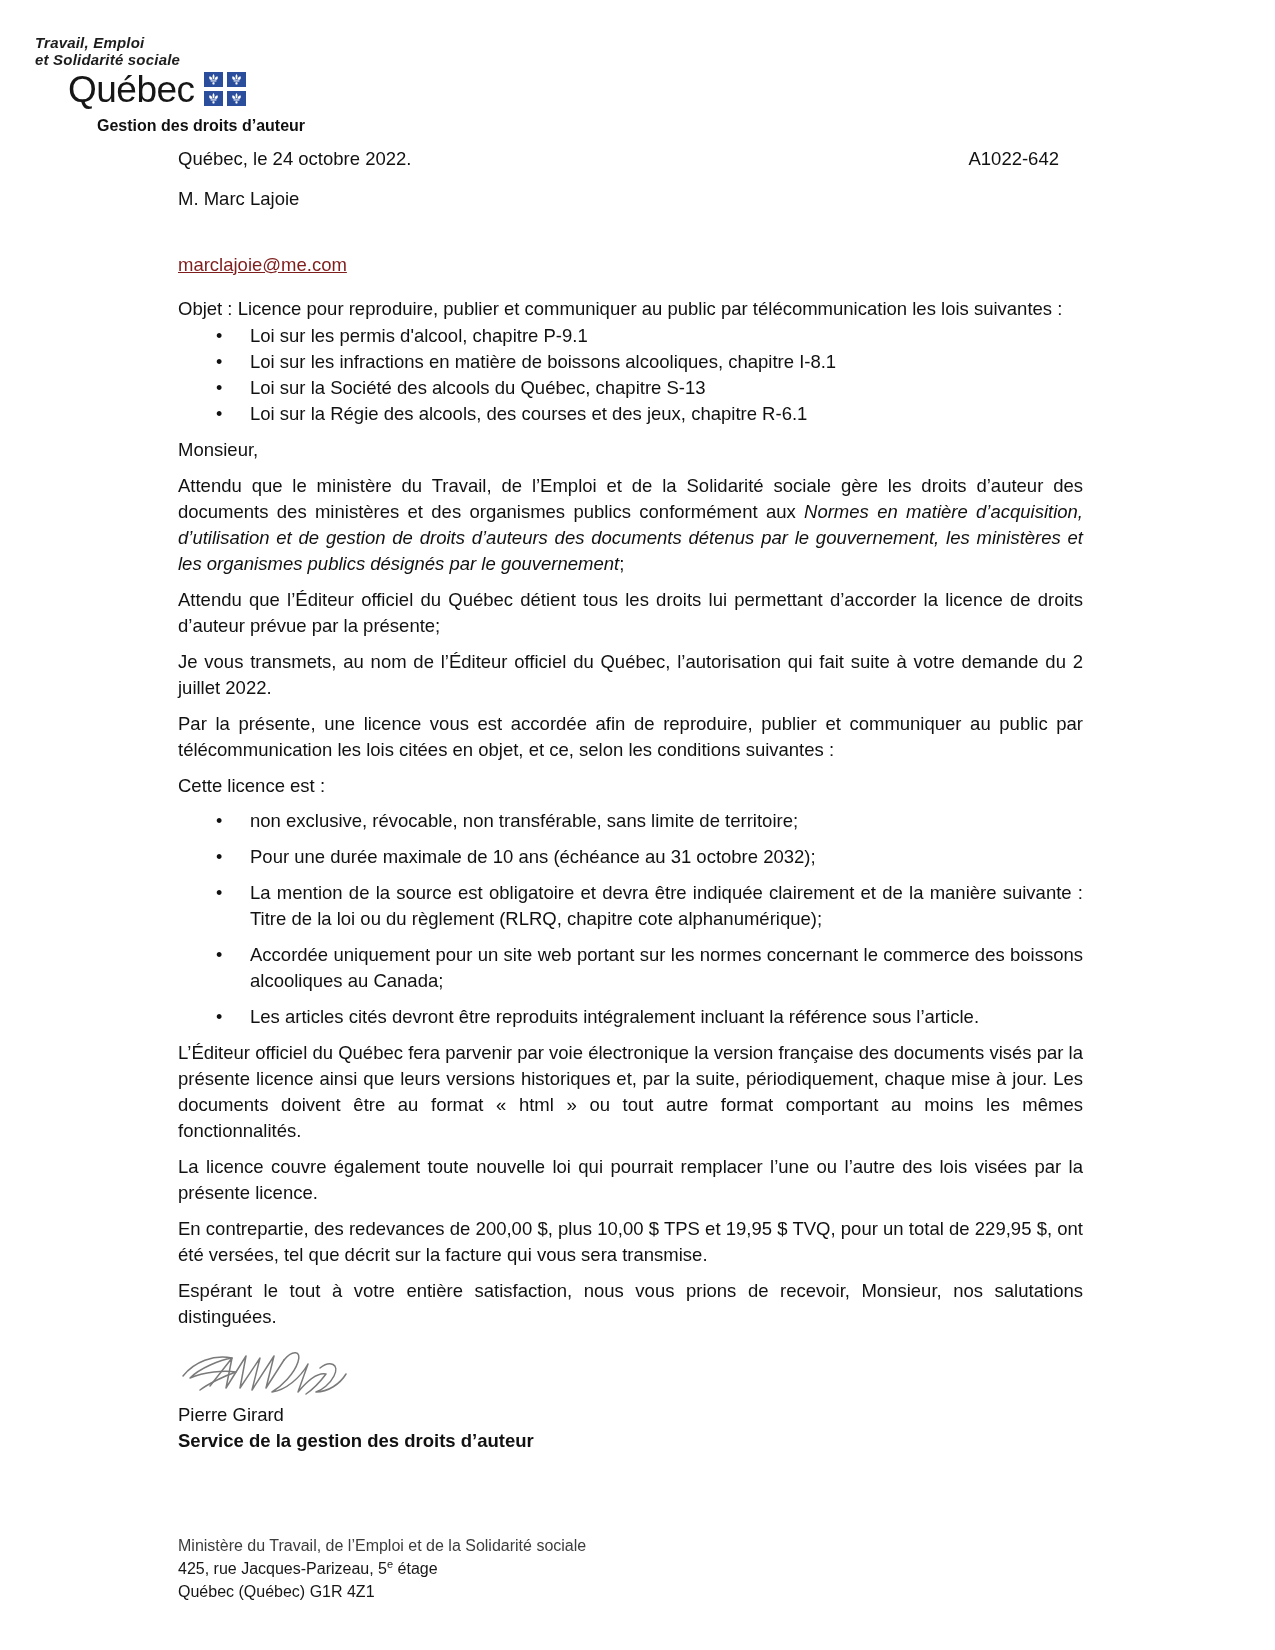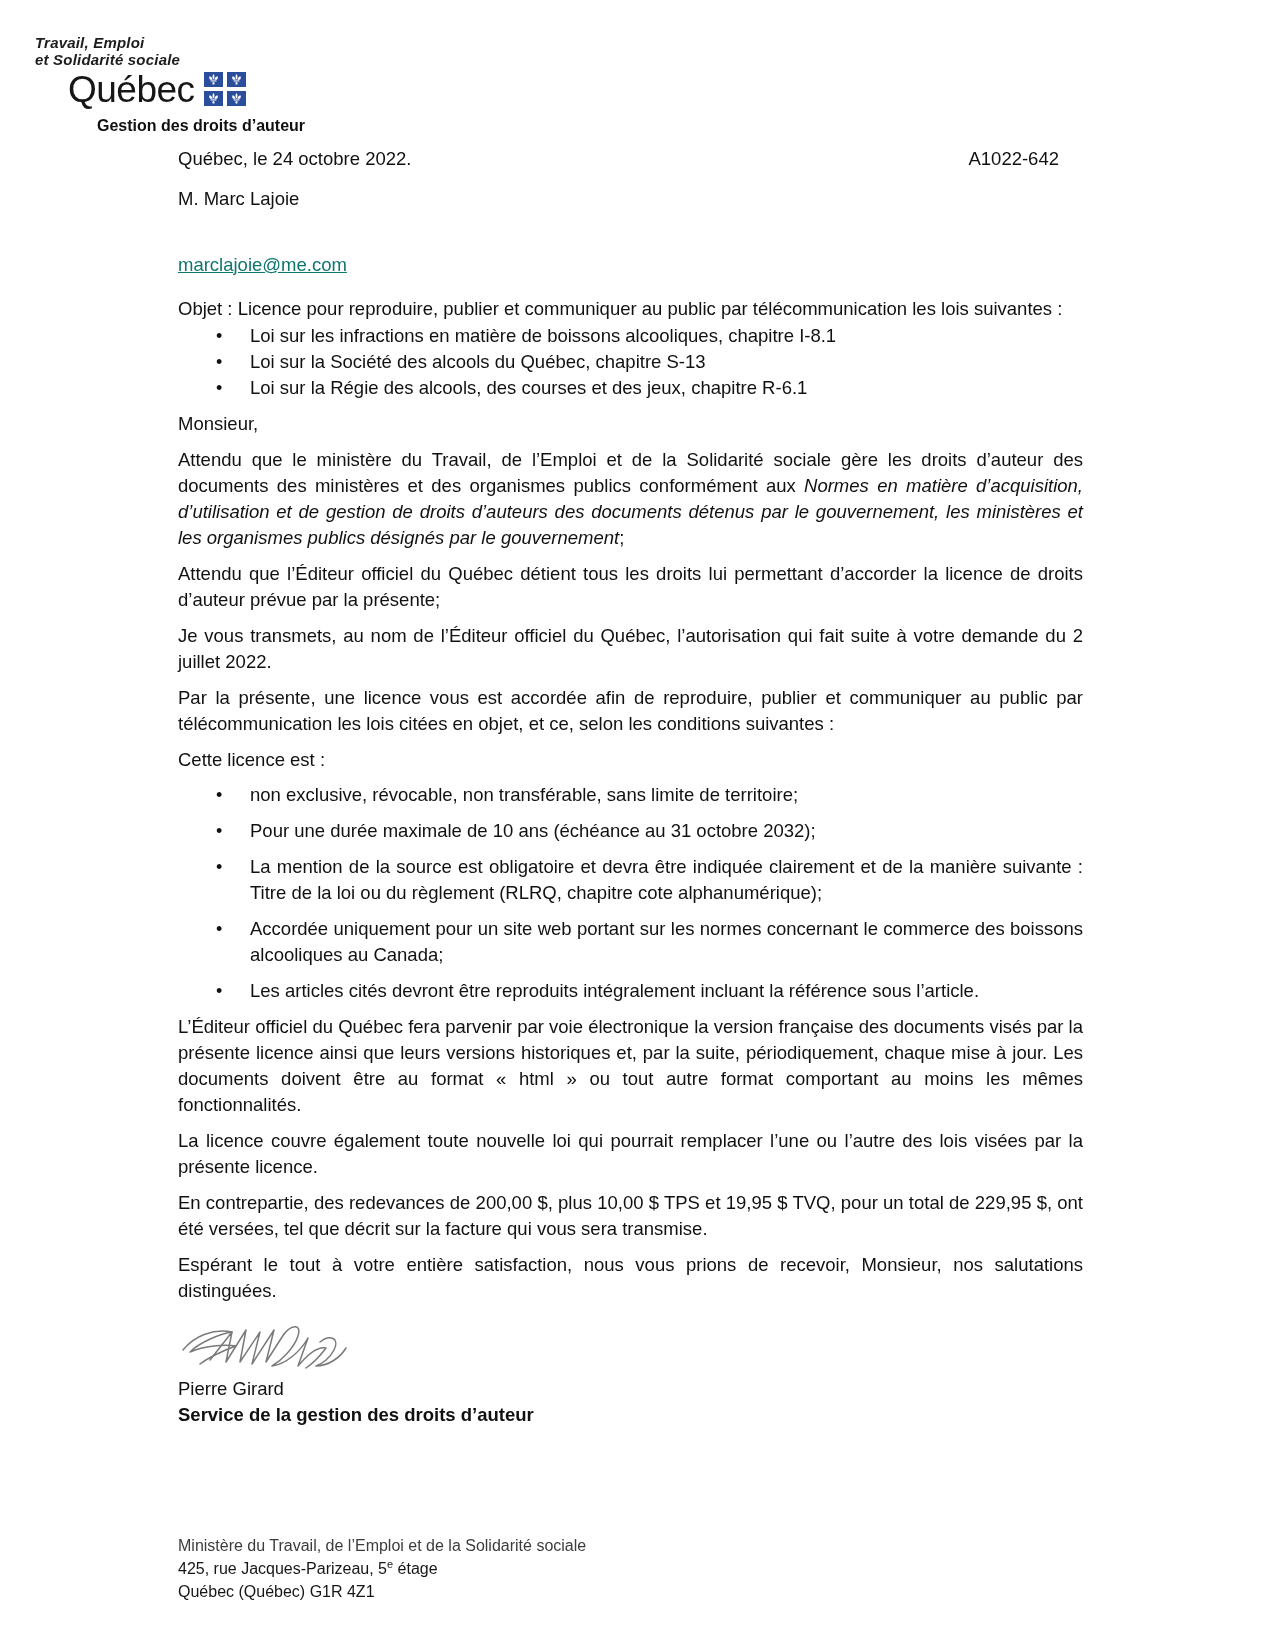--- a/index.html
+++ b/index.html
@@ -26,21 +26,21 @@
     position: absolute;
     left: 178px;
     top: 146px;
     width: 905px;
     font-size: 18.5px;
     line-height: 26px;
   }
   .date-row { display: flex; justify-content: space-between; gap: 31px; }
   .ref-number { padding-right: 24px; }
   .recipient { margin-top: 14px; }
-  .email-link { display: inline-block; margin-top: 40px; color: #0f766e; text-decoration: underline; }
+  .email-link { display: inline-block; margin-top: 40px; color: #7f1d1d; text-decoration: underline; }
   .subject { margin-top: 18px; font-weight: normal; text-align: justify; }
   p.para { margin-top: 10px; text-align: justify; }
   .salutation { margin-top: 18px; }
 
   ul.law-list, ul.cond-list { list-style: none; }
   ul.law-list li, ul.cond-list li { position: relative; padding-left: 72px; text-align: justify; }
   ul.law-list li::before, ul.cond-list li::before {
     content: "•";
     position: absolute; left: 38px; top: 0;
     font-size: 18px;
@@ -109,20 +109,21 @@
       <span class="ref-number">A1022-642</span>
     </div>
 
     <div class="recipient">M. Marc Lajoie</div>
 
     <a href="#" class="email-link">marclajoie@me.com</a>
 
     <p class="subject">Objet : Licence pour reproduire, publier et communiquer au public par télécommunication les lois suivantes :</p>
 
     <ul class="law-list">
+      <li>Loi sur les permis d'alcool, chapitre P-9.1</li>
       <li>Loi sur les infractions en matière de boissons alcooliques, chapitre I-8.1</li>
       <li>Loi sur la Société des alcools du Québec, chapitre S-13</li>
       <li>Loi sur la Régie des alcools, des courses et des jeux, chapitre R-6.1</li>
     </ul>
 
     <p class="para salutation">Monsieur,</p>
 
     <p class="para"><span>Attendu que le ministère du Travail, de l’Emploi et de la Solidarité sociale gère les droits d’auteur des documents des ministères et des organismes publics conformément aux </span><span class="italic">Normes en matière d’acquisition, d’utilisation et de gestion de droits d’auteurs des documents détenus par le gouvernement, les ministères et les organismes publics désignés par le gouvernement</span><span>;</span></p>
 
     <p class="para">Attendu que l’Éditeur officiel du Québec détient tous les droits lui permettant d’accorder la licence de droits d’auteur prévue par la présente;</p>

